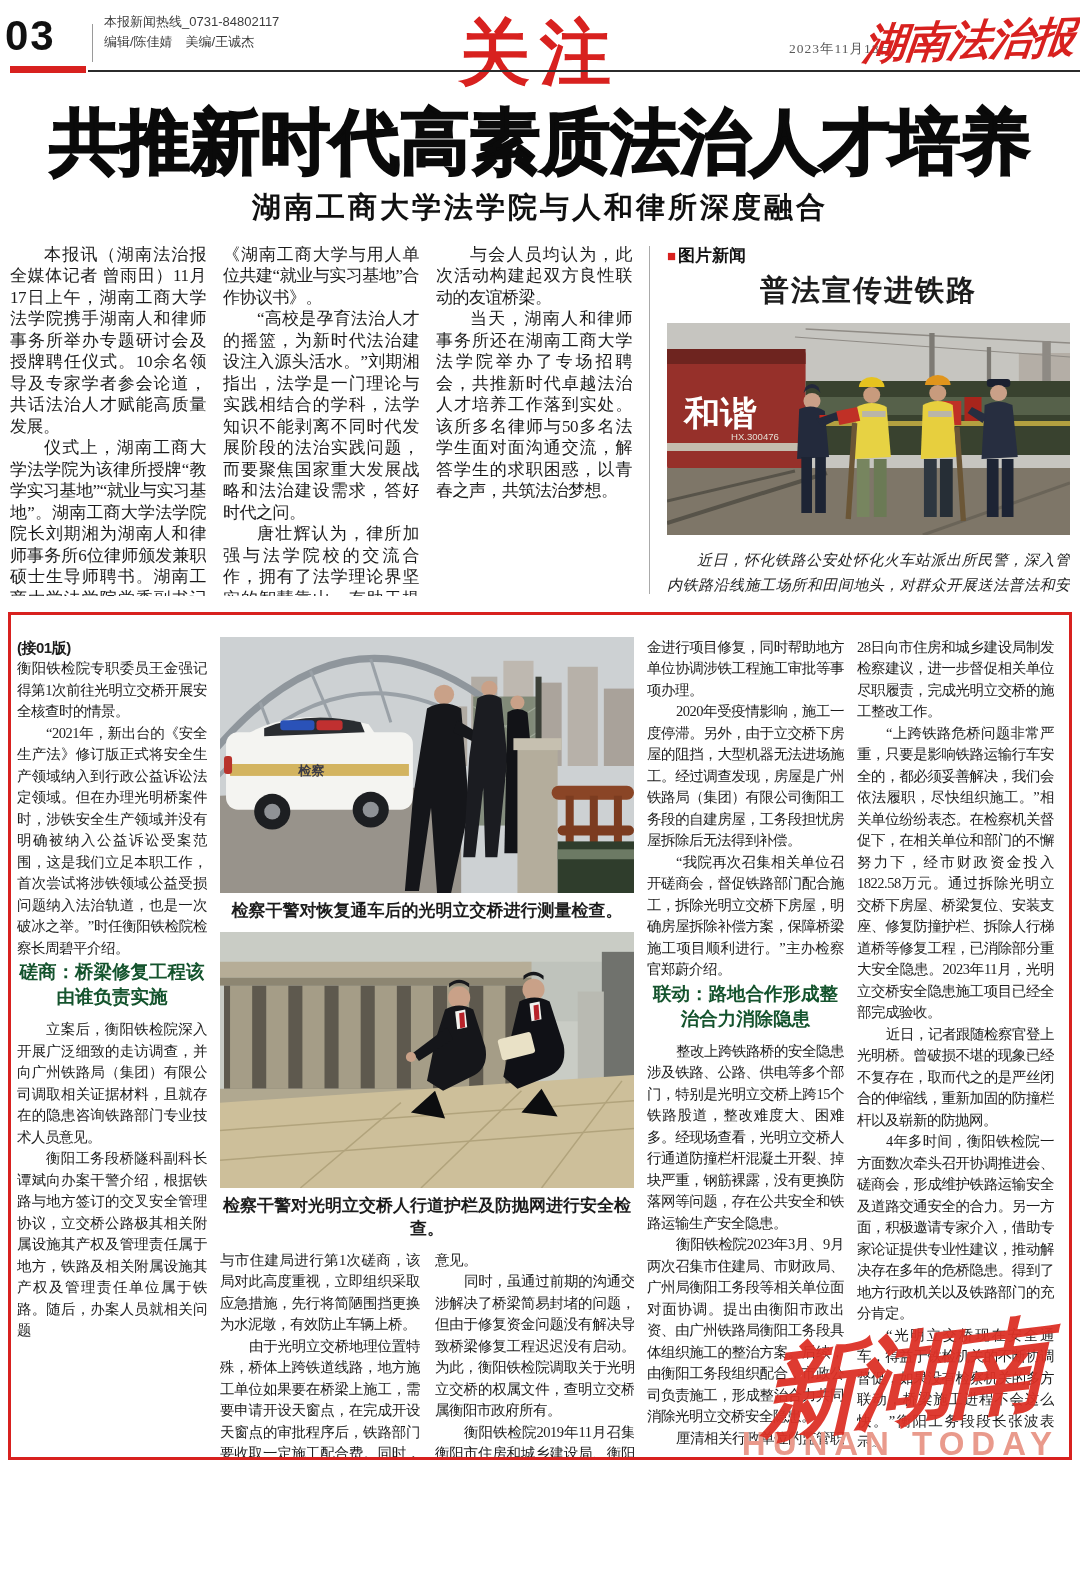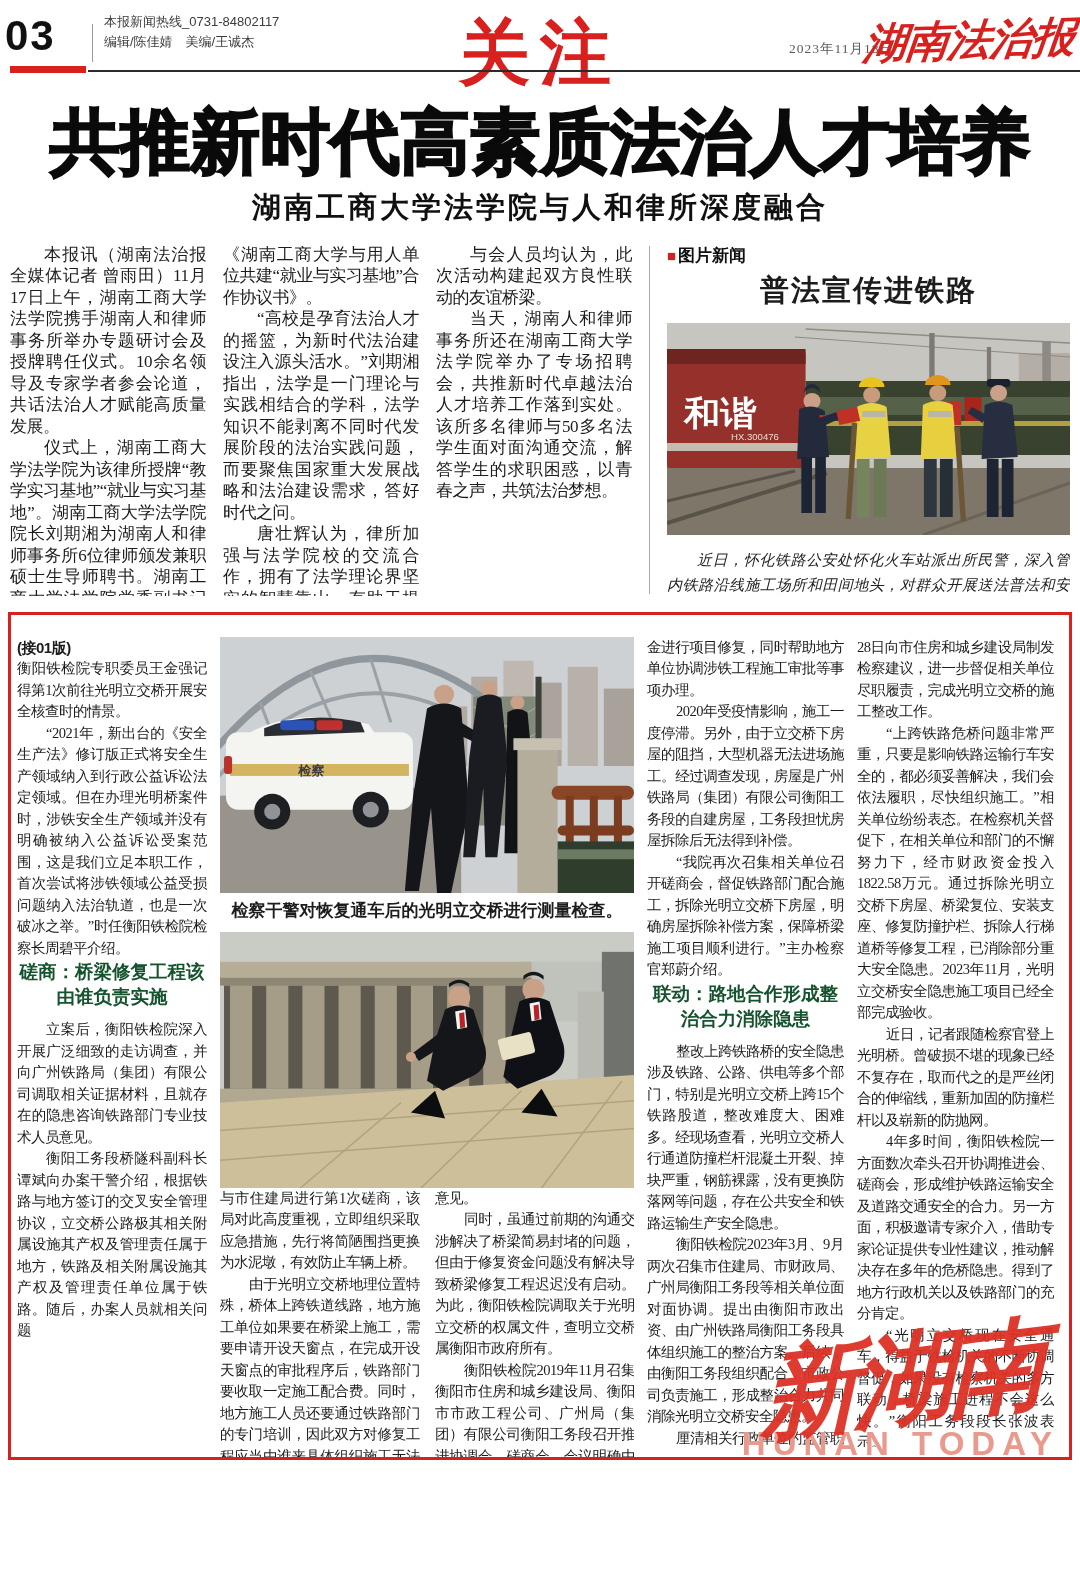--- a/index.html
+++ b/index.html
@@ -313,20 +313,21 @@
         <g>
           <circle cx="312" cy="58" r="11" fill="#c9a188"></circle>
           <path d="M302 48 q10 -9 20 0 l0 -4 q-10 -8 -20 0 z" fill="#17181c"></path>
           <path d="M298 70 q15 -8 30 0 l14 44 q4 24 -16 32 l-30 12 l-14 -12 l8 -42 z" fill="#101116"></path>
           <polygon points="308,72 318,70 320,88 310,90" fill="#f2f2ee"></polygon>
           <polygon points="312,74 317,73 318,88 313,89" fill="#b8232a"></polygon>
           <rect x="278" y="104" width="34" height="22" rx="3" fill="#e9e1c6" transform="rotate(-14 295 115)"></rect>
           <path d="M320 158 l-20 24 l36 4 z" fill="#0c0d0f"></path>
         </g>
       </svg>
+      <figcaption>检察干警对光明立交桥人行道护栏及防抛网进行安全检查。</figcaption>
     </figure>
     <div class="jb-subcols">
       <div class="jb-sub flow noindent-first">
           <p>与市住建局进行第1次磋商，该局对此高度重视，立即组织采取应急措施，先行将简陋围挡更换为水泥墩，有效防止车辆上桥。</p>
           <p>由于光明立交桥地理位置特殊，桥体上跨铁道线路，地方施工单位如果要在桥梁上施工，需要申请开设天窗点，在完成开设天窗点的审批程序后，铁路部门要收取一定施工配合费。同时，地方施工人员还要通过铁路部门的专门培训，因此双方对修复工程应当由谁来具体组织施工无法达成一致</p>
         </div>
       <div class="jb-sub flow noindent-first">
           <p>意见。</p>
           <p>同时，虽通过前期的沟通交涉解决了桥梁简易封堵的问题，但由于修复资金问题没有解决导致桥梁修复工程迟迟没有启动。为此，衡阳铁检院调取关于光明立交桥的权属文件，查明立交桥属衡阳市政府所有。</p>
           <p>衡阳铁检院2019年11月召集衡阳市住房和城乡建设局、衡阳市市政工程公司、广州局（集团）有限公司衡阳工务段召开推进协调会、磋商会。会议明确由衡阳市财政资金投入资</p>

